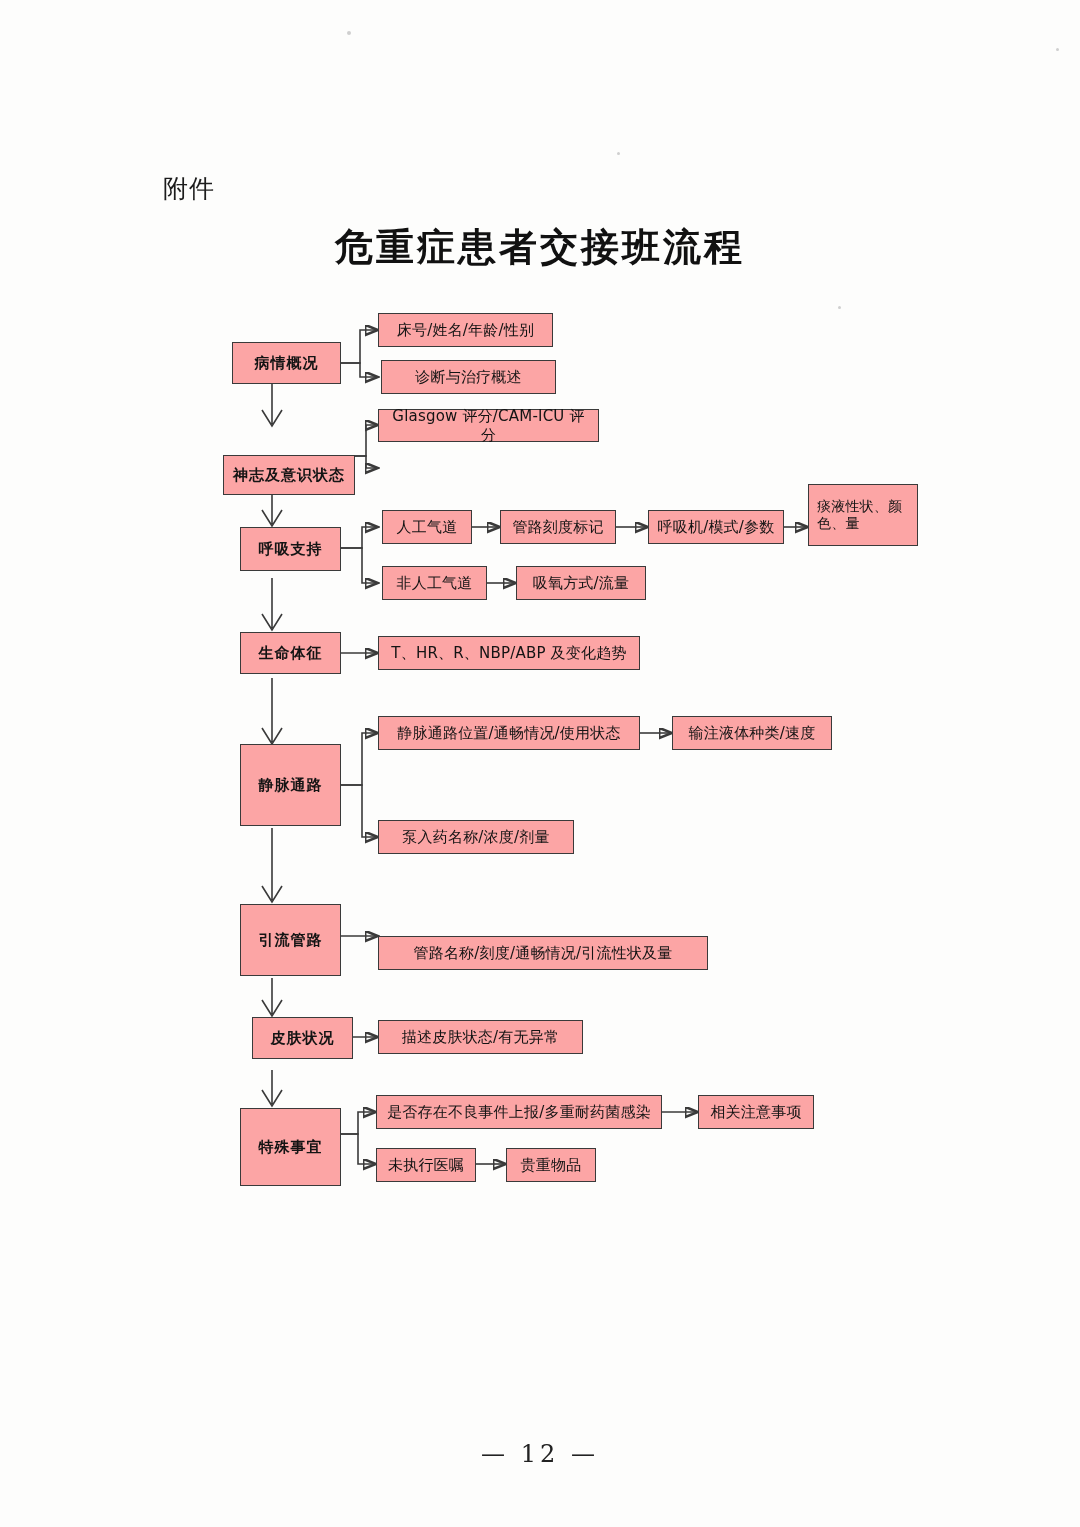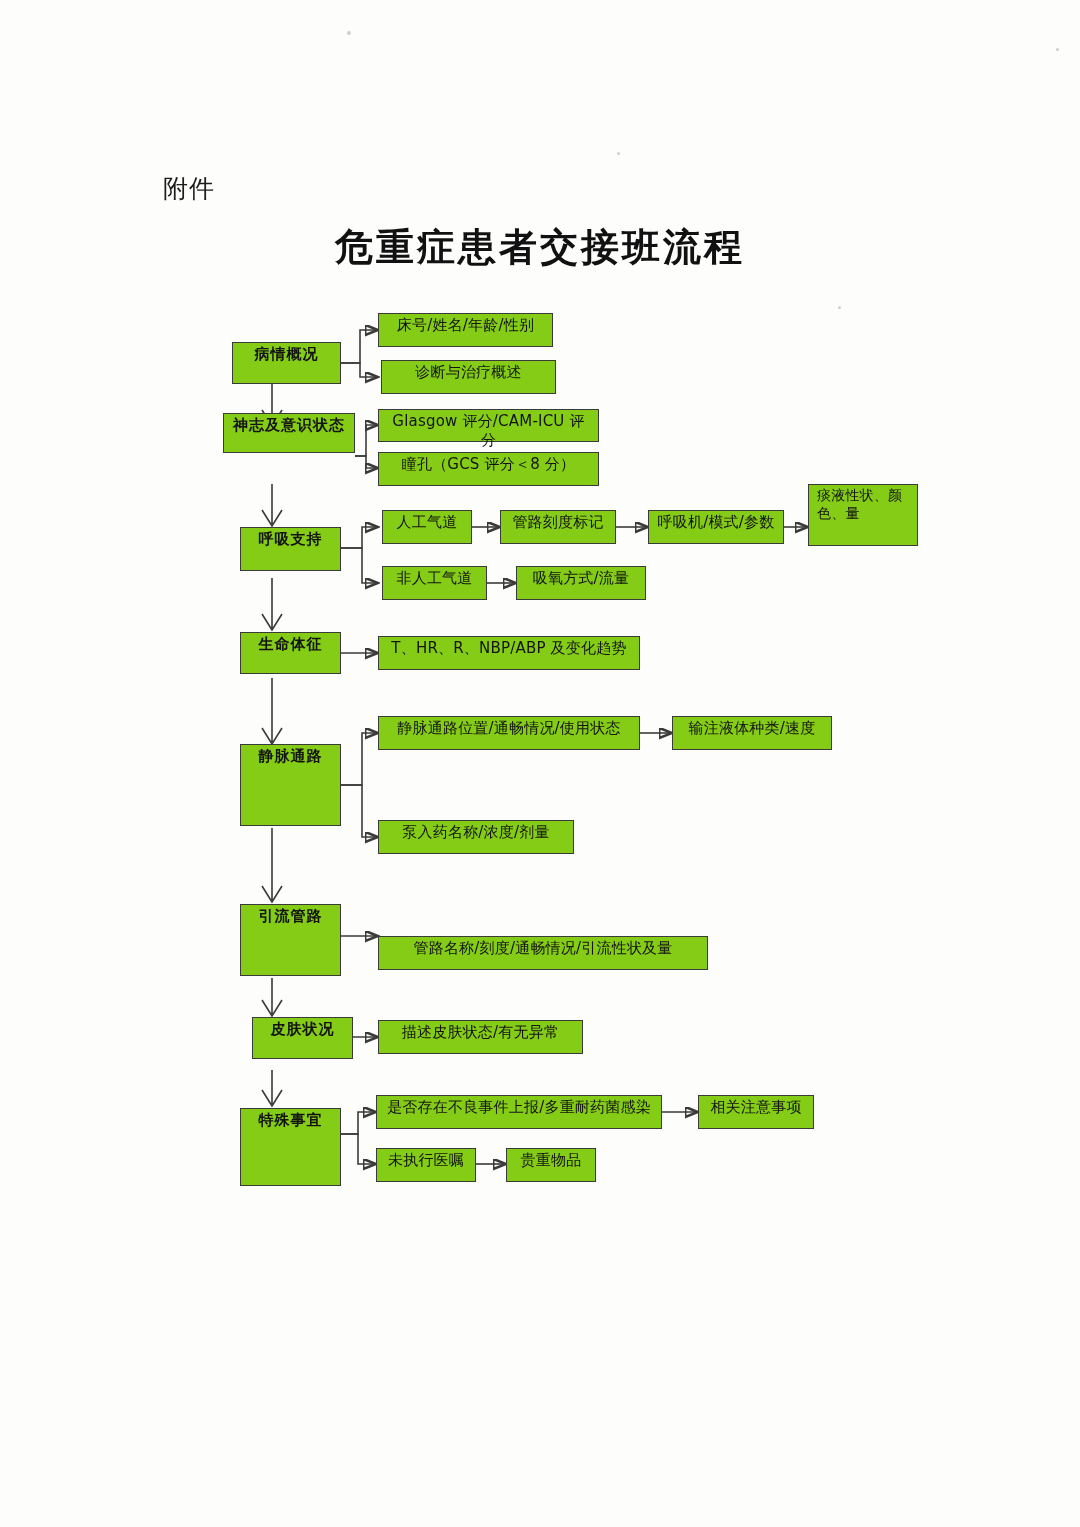--- a/index.html
+++ b/index.html
@@ -51,23 +51,23 @@
     position: absolute;
     left: 0;
     top: 0;
     width: 1080px;
     height: 1527px;
   }
   .node {
     position: absolute;
     box-sizing: border-box;
     border: 1.5px solid #3a3a3a;
-    background: #84cc16;
+    background: #fca5a5;
     display: flex;
-    align-items: flex-start;
+    align-items: center;
     justify-content: center;
     text-align: center;
     font-size: 15px;
     line-height: 1.25;
     padding: 2px 6px;
     font-family: "DejaVu Sans", sans-serif;
     color: #141414;
   }
   .node.left-stage {
     font-weight: bold;
@@ -171,21 +171,21 @@
 
       <path d="M341,1134 L358,1134 L358,1112 L376,1112" marker-end="url(#arw)"></path>
       <path d="M341,1134 L358,1134 L358,1164 L376,1164" marker-end="url(#arw)"></path>
       <line x1="662" y1="1112" x2="698" y2="1112" marker-end="url(#arw)"></line>
       <line x1="476" y1="1164" x2="506" y2="1164" marker-end="url(#arw)"></line>
     </svg>
 
     <div class="node left-stage" style="left:232px;top:342px;width:109px;height:42px;">
       <span>病情概况</span>
     </div>
-    <div class="node left-stage" style="left:223px;top:413px;width:132px;height:40px;">
+    <div class="node left-stage" style="left:223px;top:455px;width:132px;height:40px;">
       <span>神志及意识状态</span>
     </div>
     <div class="node left-stage" style="left:240px;top:527px;width:101px;height:44px;">
       <span>呼吸支持</span>
     </div>
     <div class="node left-stage" style="left:240px;top:632px;width:101px;height:42px;">
       <span>生命体征</span>
     </div>
     <div class="node left-stage" style="left:240px;top:744px;width:101px;height:82px;">
       <span>静脉通路</span>
@@ -203,23 +203,20 @@
     <div class="node detail" style="left:378px;top:313px;width:175px;height:34px;">
       <span>床号/姓名/年龄/性别</span>
     </div>
     <div class="node detail" style="left:381px;top:360px;width:175px;height:34px;">
       <span>诊断与治疗概述</span>
     </div>
 
     <div class="node detail" style="left:378px;top:409px;width:221px;height:33px;">
       <span>Glasgow 评分/CAM-ICU 评分</span>
     </div>
-    <div class="node detail" style="left:378px;top:452px;width:221px;height:34px;">
-      <span>瞳孔（GCS 评分＜8 分）</span>
-    </div>
 
     <div class="node detail" style="left:382px;top:510px;width:90px;height:34px;">
       <span>人工气道</span>
     </div>
     <div class="node detail" style="left:500px;top:510px;width:116px;height:34px;">
       <span>管路刻度标记</span>
     </div>
     <div class="node detail" style="left:648px;top:510px;width:136px;height:34px;">
       <span>呼吸机/模式/参数</span>
     </div>
@@ -264,13 +261,14 @@
     </div>
     <div class="node detail" style="left:376px;top:1148px;width:100px;height:34px;">
       <span>未执行医嘱</span>
     </div>
     <div class="node detail" style="left:506px;top:1148px;width:90px;height:34px;">
       <span>贵重物品</span>
     </div>
 
   </div>
 
+  <div class="page-number">— 12 —</div>
 </div>
 
 </body></html>

